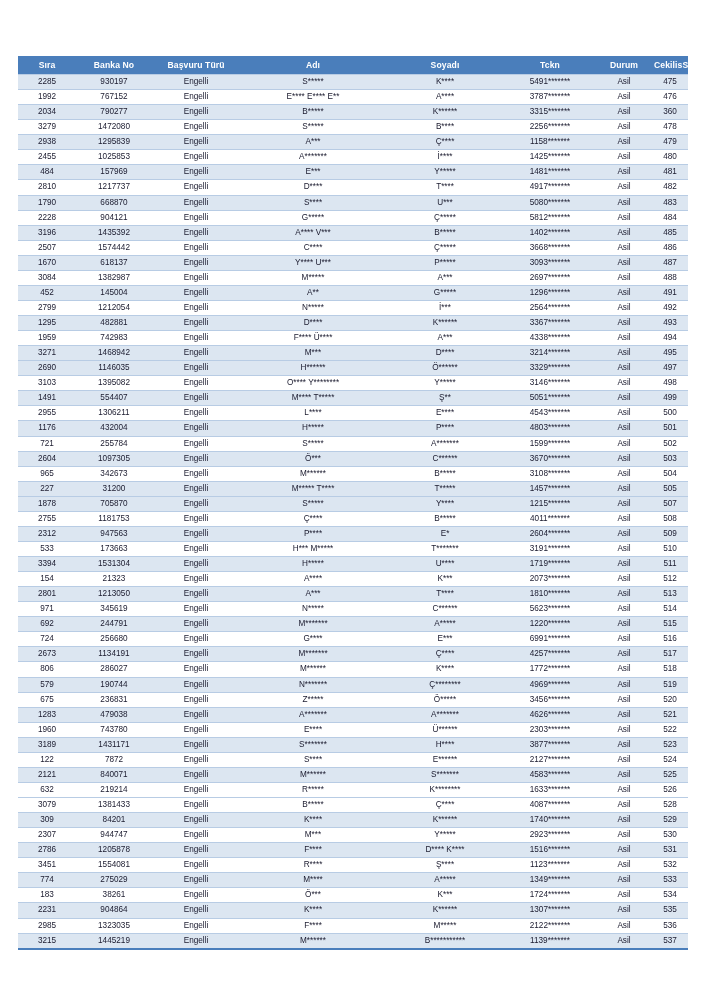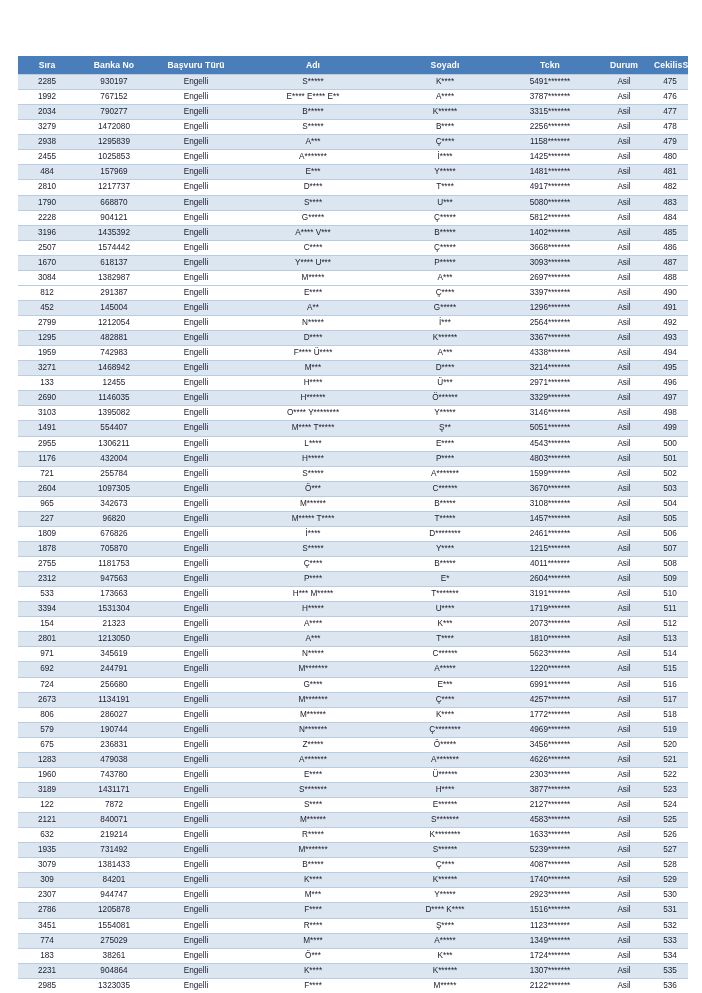--- a/index.html
+++ b/index.html
@@ -126,21 +126,21 @@
           <td class="col-cekilis">476</td>
         </tr>
         <tr class="odd">
           <td class="col-sira">2034</td>
           <td class="col-banka">790277</td>
           <td class="col-basvuru">Engelli</td>
           <td class="col-adi">B*****</td>
           <td class="col-soyadi">K******</td>
           <td class="col-tckn">3315*******</td>
           <td class="col-durum">Asil</td>
-          <td class="col-cekilis">477</td>
+          <td class="col-cekilis">360</td>
         </tr>
         <tr class="even">
           <td class="col-sira">3279</td>
           <td class="col-banka">1472080</td>
           <td class="col-basvuru">Engelli</td>
           <td class="col-adi">S*****</td>
           <td class="col-soyadi">B****</td>
           <td class="col-tckn">2256*******</td>
           <td class="col-durum">Asil</td>
           <td class="col-cekilis">478</td>
@@ -238,30 +238,20 @@
         <tr class="even">
           <td class="col-sira">3084</td>
           <td class="col-banka">1382987</td>
           <td class="col-basvuru">Engelli</td>
           <td class="col-adi">M*****</td>
           <td class="col-soyadi">A***</td>
           <td class="col-tckn">2697*******</td>
           <td class="col-durum">Asil</td>
           <td class="col-cekilis">488</td>
         </tr>
-        <tr class="even">
-          <td class="col-sira">812</td>
-          <td class="col-banka">291387</td>
-          <td class="col-basvuru">Engelli</td>
-          <td class="col-adi">E****</td>
-          <td class="col-soyadi">Ç****</td>
-          <td class="col-tckn">3397*******</td>
-          <td class="col-durum">Asil</td>
-          <td class="col-cekilis">490</td>
-        </tr>
         <tr class="odd">
           <td class="col-sira">452</td>
           <td class="col-banka">145004</td>
           <td class="col-basvuru">Engelli</td>
           <td class="col-adi">A**</td>
           <td class="col-soyadi">G*****</td>
           <td class="col-tckn">1296*******</td>
           <td class="col-durum">Asil</td>
           <td class="col-cekilis">491</td>
         </tr>
@@ -298,30 +288,20 @@
         <tr class="odd">
           <td class="col-sira">3271</td>
           <td class="col-banka">1468942</td>
           <td class="col-basvuru">Engelli</td>
           <td class="col-adi">M***</td>
           <td class="col-soyadi">D****</td>
           <td class="col-tckn">3214*******</td>
           <td class="col-durum">Asil</td>
           <td class="col-cekilis">495</td>
         </tr>
-        <tr class="even">
-          <td class="col-sira">133</td>
-          <td class="col-banka">12455</td>
-          <td class="col-basvuru">Engelli</td>
-          <td class="col-adi">H****</td>
-          <td class="col-soyadi">Ü***</td>
-          <td class="col-tckn">2971*******</td>
-          <td class="col-durum">Asil</td>
-          <td class="col-cekilis">496</td>
-        </tr>
         <tr class="odd">
           <td class="col-sira">2690</td>
           <td class="col-banka">1146035</td>
           <td class="col-basvuru">Engelli</td>
           <td class="col-adi">H******</td>
           <td class="col-soyadi">Ö******</td>
           <td class="col-tckn">3329*******</td>
           <td class="col-durum">Asil</td>
           <td class="col-cekilis">497</td>
         </tr>
@@ -390,38 +370,28 @@
           <td class="col-banka">342673</td>
           <td class="col-basvuru">Engelli</td>
           <td class="col-adi">M******</td>
           <td class="col-soyadi">B*****</td>
           <td class="col-tckn">3108*******</td>
           <td class="col-durum">Asil</td>
           <td class="col-cekilis">504</td>
         </tr>
         <tr class="odd">
           <td class="col-sira">227</td>
-          <td class="col-banka">96820</td>
+          <td class="col-banka">31200</td>
           <td class="col-basvuru">Engelli</td>
           <td class="col-adi">M***** T****</td>
           <td class="col-soyadi">T*****</td>
           <td class="col-tckn">1457*******</td>
           <td class="col-durum">Asil</td>
           <td class="col-cekilis">505</td>
         </tr>
-        <tr class="even">
-          <td class="col-sira">1809</td>
-          <td class="col-banka">676826</td>
-          <td class="col-basvuru">Engelli</td>
-          <td class="col-adi">İ****</td>
-          <td class="col-soyadi">D********</td>
-          <td class="col-tckn">2461*******</td>
-          <td class="col-durum">Asil</td>
-          <td class="col-cekilis">506</td>
-        </tr>
         <tr class="odd">
           <td class="col-sira">1878</td>
           <td class="col-banka">705870</td>
           <td class="col-basvuru">Engelli</td>
           <td class="col-adi">S*****</td>
           <td class="col-soyadi">Y****</td>
           <td class="col-tckn">1215*******</td>
           <td class="col-durum">Asil</td>
           <td class="col-cekilis">507</td>
         </tr>
@@ -607,30 +577,20 @@
         </tr>
         <tr class="even">
           <td class="col-sira">632</td>
           <td class="col-banka">219214</td>
           <td class="col-basvuru">Engelli</td>
           <td class="col-adi">R*****</td>
           <td class="col-soyadi">K********</td>
           <td class="col-tckn">1633*******</td>
           <td class="col-durum">Asil</td>
           <td class="col-cekilis">526</td>
-        </tr>
-        <tr class="odd">
-          <td class="col-sira">1935</td>
-          <td class="col-banka">731492</td>
-          <td class="col-basvuru">Engelli</td>
-          <td class="col-adi">M*******</td>
-          <td class="col-soyadi">S******</td>
-          <td class="col-tckn">5239*******</td>
-          <td class="col-durum">Asil</td>
-          <td class="col-cekilis">527</td>
         </tr>
         <tr class="even">
           <td class="col-sira">3079</td>
           <td class="col-banka">1381433</td>
           <td class="col-basvuru">Engelli</td>
           <td class="col-adi">B*****</td>
           <td class="col-soyadi">Ç****</td>
           <td class="col-tckn">4087*******</td>
           <td class="col-durum">Asil</td>
           <td class="col-cekilis">528</td>

